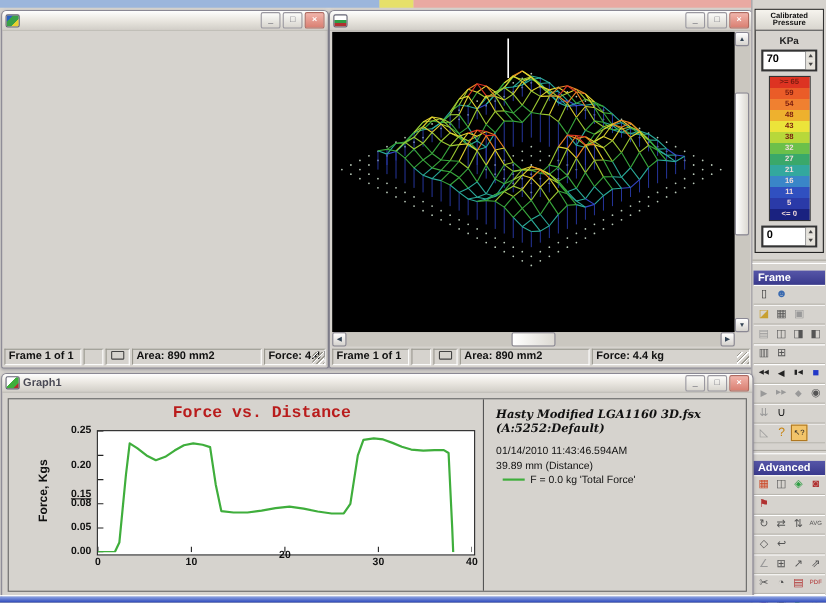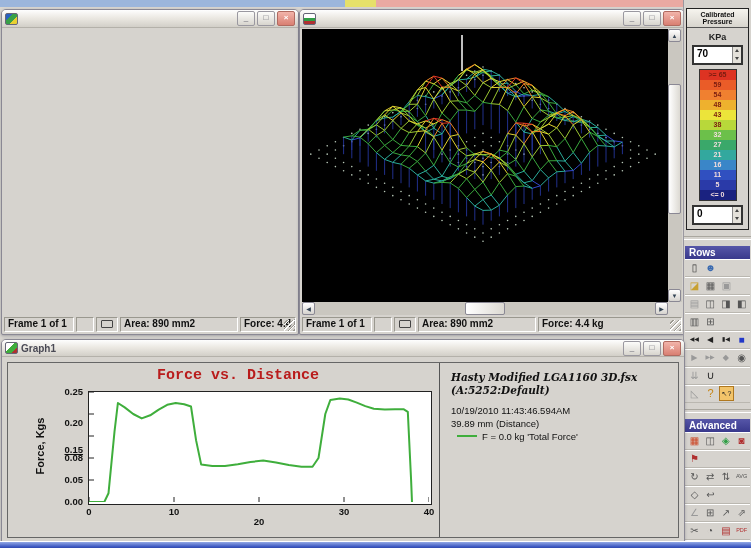--- a/index.html
+++ b/index.html
@@ -1027,21 +1027,21 @@
         </div>
       <div class="spinbox">
         <div class="spin-val">0</div>
         <div class="spinner">
           <div class="spin-up"></div>
           <div class="spin-dn"></div>
         </div>
       </div>
     </div>
     <div class="rp-sep"></div>
-    <div class="tb-header">Rows</div>
+    <div class="tb-header">Frame</div>
     <div class="tb-rows" id="main-tb">
         <div class="tb-row">
           <span class="tb-ic" style="color: rgb(51, 51, 51);">▯</span>
           <span class="tb-ic" style="color: rgb(58, 106, 176);">☻</span>
         </div>
         <div class="tb-row">
           <span class="tb-ic" style="color: rgb(200, 160, 48);">◪</span>
           <span class="tb-ic" style="color: rgb(85, 85, 85);">▦</span>
           <span class="tb-ic dis" style="color: rgb(153, 153, 153);">▣</span>
         </div>
@@ -1143,35 +1143,35 @@
             <line x1="0" x2="5" y1="44" y2="44" stroke="#222"></line>
             <line x1="0" x2="5" y1="22" y2="22" stroke="#222"></line>
             <line x1="0" x2="5" y1="0" y2="0" stroke="#222"></line>
             <polyline points="0.0,110.0 15.3,110.0 19.5,101.2 25.5,39.6 28.9,11.0 35.7,15.4 44.2,22.0 52.7,26.4 61.2,23.3 69.7,17.6 78.2,12.8 86.7,11.0 95.2,12.3 102.0,14.5 107.1,48.4 112.2,72.6 123.3,73.9 136.0,73.9 148.8,72.2 161.5,70.0 174.2,68.6 187.0,70.4 199.8,73.0 212.5,74.8 223.5,74.8 229.5,66.0 236.3,22.0 241.4,7.9 250.8,6.6 259.3,7.5 267.8,10.6 276.3,14.1 284.8,16.7 295.8,17.6 306.0,17.2 314.5,17.2 318.8,19.8 322.1,88.0 323.0,110.0" fill="none" stroke="#3fae3c" stroke-width="2" stroke-linejoin="round"></polyline>
           </svg>
       </div>
       <div id="ylab">Force, Kgs</div>
       <div id="graph-divider"></div>
       <div id="legend">
         <div id="legend-header">Hasty Modified LGA1160 3D.fsx (A:5252:Default)</div>
-        <div class="legend-line">10/19/2010 11:43:46.594AM</div>
+        <div class="legend-line">01/14/2010 11:43:46.594AM</div>
         <div class="legend-line">39.89 mm (Distance)</div>
         <div id="legend-series">
           <span id="legend-swatch" style="background: rgb(63, 174, 60);"></span>
           <span>F = 0.0 kg 'Total Force'</span>
         </div>
       </div>
     <div class="ytick" style="left: 45px; top: 133px;">0.00</div>
         <div class="ytick" style="left: 45px; top: 111px;">0.05</div>
         <div class="ytick" style="left: 45px; top: 89px;">0.08</div>
         <div class="ytick" style="left: 45px; top: 81px; text-decoration: underline;">0.15</div>
         <div class="ytick" style="left: 45px; top: 54px;">0.20</div>
         <div class="ytick" style="left: 45px; top: 23px;">0.25</div>
         <div class="xtick" style="left: 71px; top: 143px;">0</div>
         <div class="xtick" style="left: 156px; top: 143px;">10</div>
-        <div class="xtick" style="left: 241px; top: 153px;">20</div>
+        <div class="xtick" style="left: 241px; top: 136px;">20</div>
         <div class="xtick" style="left: 326px; top: 143px;">30</div>
         <div class="xtick" style="left: 411px; top: 143px;">40</div>
       </div>
   </div>
 
   <div id="bottom-strip"></div>
 </div>
 
 </body></html>

